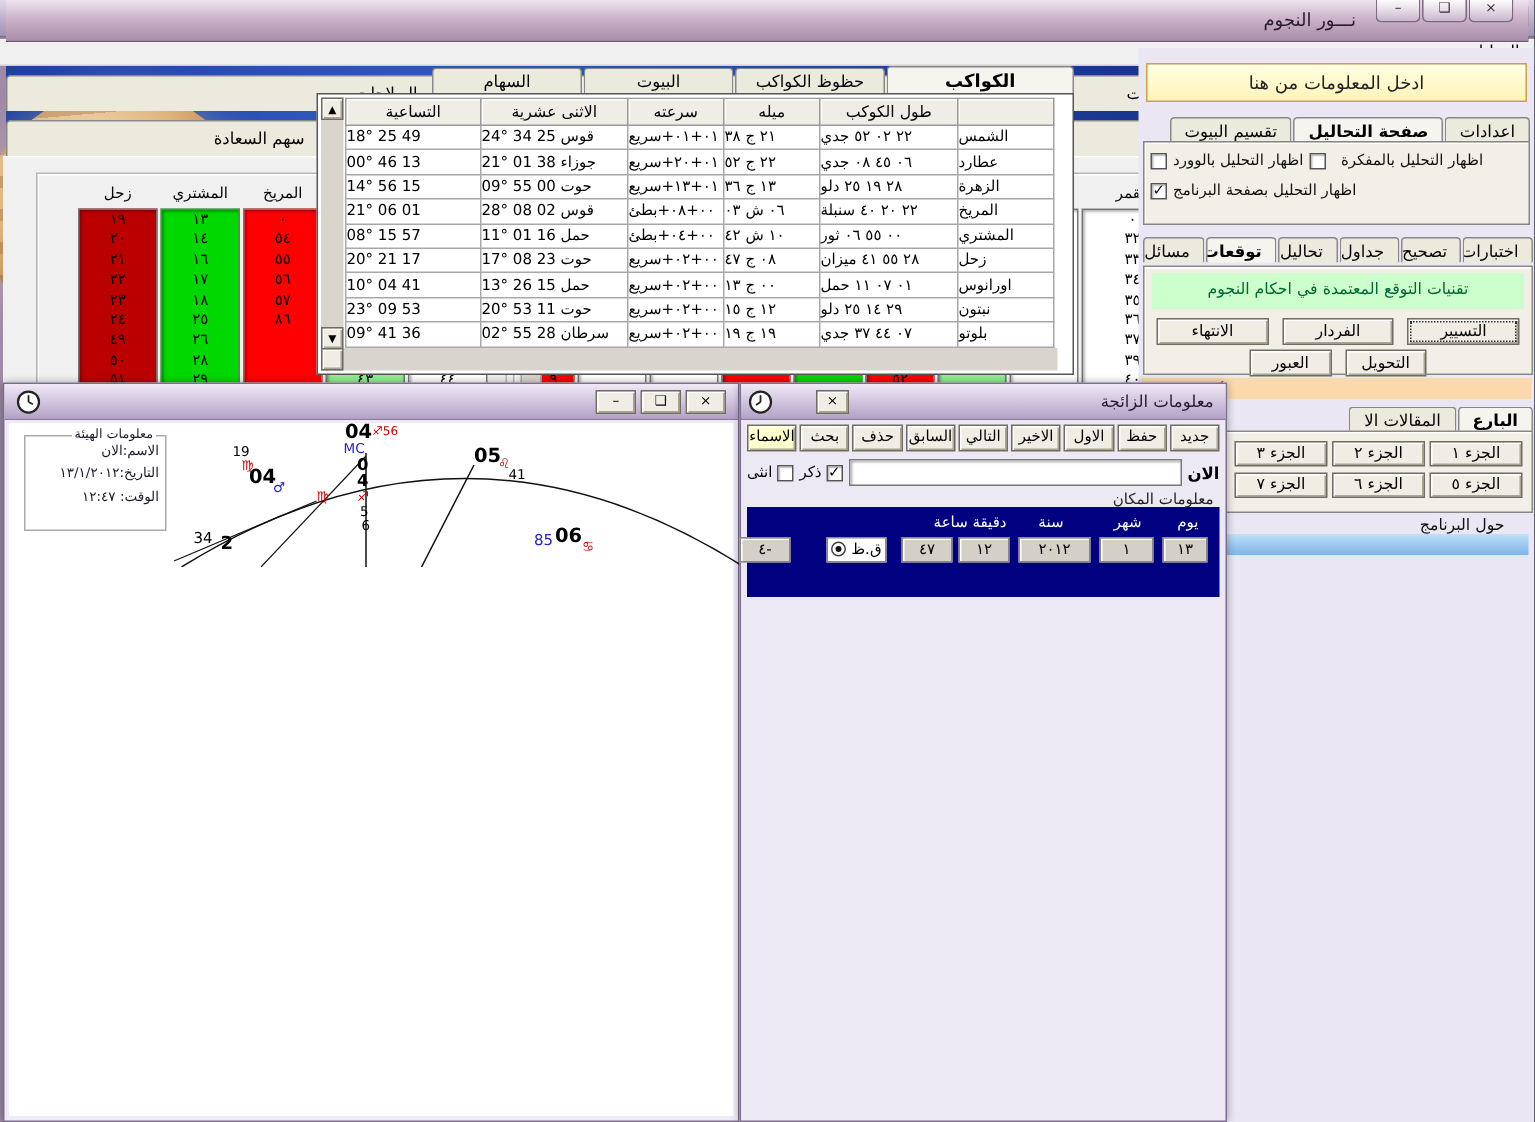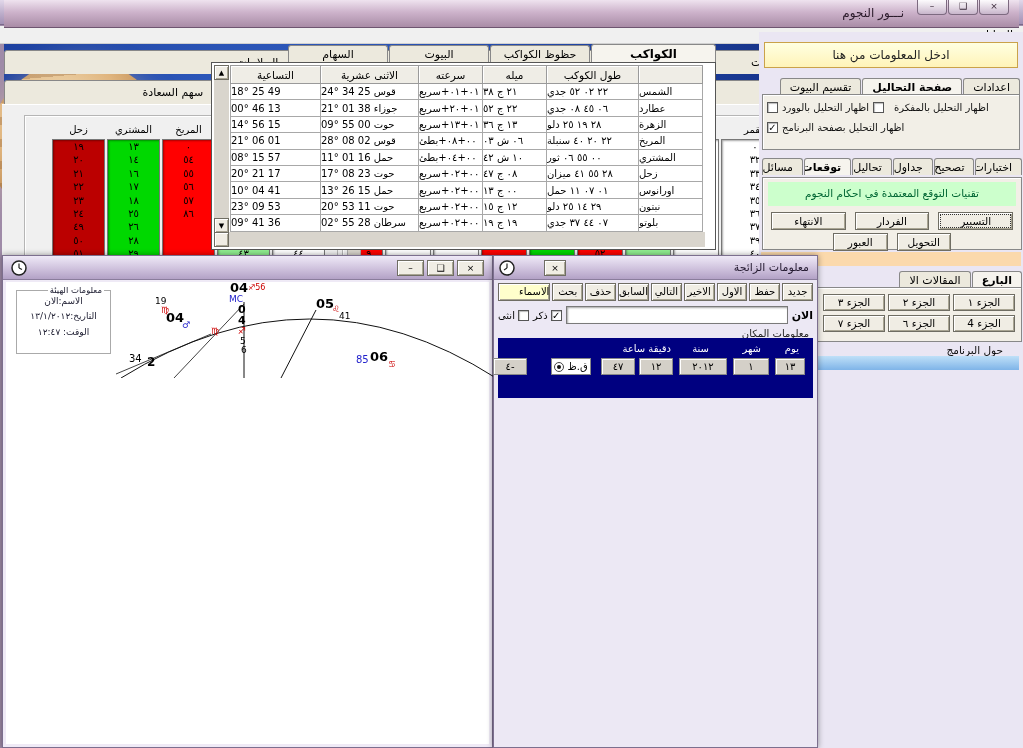--- a/index.html
+++ b/index.html
@@ -65,33 +65,33 @@
   #about-lbl{font-size:10.5px;color:#111;}
   #sky-strip{left:4px;top:324px;width:256px;height:14px;background:linear-gradient(#bfe0f8,#7fb4e8);}
 
   
   .fwin{position:absolute;border:1px solid #7c6f8e;box-shadow:0 0 6px rgba(0,0,0,.4);}
   .fwin-title{position:absolute;top:0;left:0;right:0;height:24px;background:linear-gradient(180deg,#efe9f7,#cfc2dd 55%,#b3a2c6);border-bottom:1px solid #8a7d9c;font-size:11px;color:#241a30;}
   .clockicon{position:absolute;top:4px;width:16px;height:16px;}
 
   
   #chart-win{left:2px;top:255px;width:491px;height:493px;background:#efeaf6;z-index:2;}
-  #chart-body{position:absolute;top:26px;left:3px;right:3px;bottom:3px;background:#fff;text-align:center;}
+  #chart-body{position:absolute;top:26px;left:3px;right:3px;bottom:3px;background:#fff;}
   #hayaa-box{position:absolute;left:10px;top:8px;width:95px;height:64px;border:1px solid #aaa;font-size:9px;direction:rtl;padding:3px 4px 0;color:#1a1a2e;}
   #hayaa-box .legend{position:absolute;top:-6px;right:6px;background:#fff;padding:0 2px;font-size:8.5px;}
   #hayaa-box div{line-height:1.7;white-space:nowrap;}
   #wheel{position:absolute;left:105px;top:0;width:385px;height:96px;}
 
   
   #zaija-win{left:493px;top:255px;width:325px;height:493px;background:#ece8f4;z-index:3;}
   #zj-close{position:absolute;left:50px;top:4px;width:22px;height:16px;font-size:9px;line-height:14px;}
   #zj-title{position:absolute;right:8px;top:5px;}
   #zj-toolbar{position:absolute;top:27px;left:4px;right:4px;height:19px;display:flex;direction:rtl;gap:2px;}
   #zj-toolbar .btn3d{flex:1;height:18px;line-height:16px;font-size:10px;}
-  #zj-toolbar .btn3d:last-child{background:#ffffcc;padding-left:20px;}
+  #zj-toolbar .btn3d:last-child{background:#ffffcc;}
   #zj-inputrow{position:absolute;top:49px;left:4px;right:4px;height:20px;display:flex;direction:rtl;align-items:center;gap:4px;font-size:11px;}
   #zj-name-lbl{font-weight:bold;}
   #zj-textbox{flex:1;height:18px;}
   .gpair{display:flex;direction:rtl;align-items:center;gap:3px;font-size:10px;white-space:nowrap;}
   #zj-loc-lbl{position:absolute;top:72px;right:8px;font-size:10px;color:#222;}
   #zj-navy{position:absolute;top:82px;left:4px;right:4px;height:60px;background:#000080;}
   .navy-lbl{position:absolute;color:#fff;font-size:10px;top:5px;}
   .navy-box{position:absolute;top:20px;height:17px;background:#d4d0c8;border:1px solid #888;box-shadow:inset 1px 1px 0 #fff;font-size:10px;text-align:center;line-height:15px;color:#000;}
 
   
@@ -305,21 +305,21 @@
           <div class="tab active">البارع</div>
           <div class="tab">المقالات الا</div>
         </div>
       <div class="rp-abs rp-pane" style="left:3px;top:255px;width:260px;height:55px;">
         <div class="part-row" style="margin:6px 6px 0;">
             <button class="btn3d">الجزء ١</button>
             <button class="btn3d">الجزء ٢</button>
             <button class="btn3d">الجزء ٣</button>
           </div>
         <div class="part-row" style="margin:4px 6px 0;">
-            <button class="btn3d">الجزء 4</button>
+            <button class="btn3d">الجزء ٥</button>
             <button class="btn3d">الجزء ٦</button>
             <button class="btn3d">الجزء ٧</button>
           </div>
       </div>
 
       <div id="about-lbl" class="rp-abs" style="right:20px;top:312px;">حول البرنامج</div>
       <div id="sky-strip" class="rp-abs"></div>
     </div>
   </div>
 

